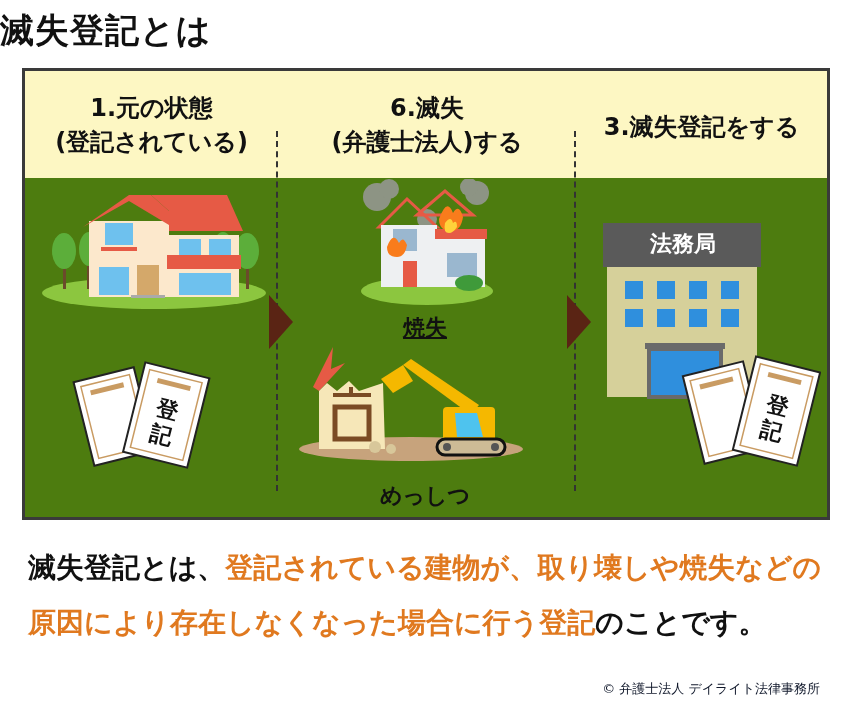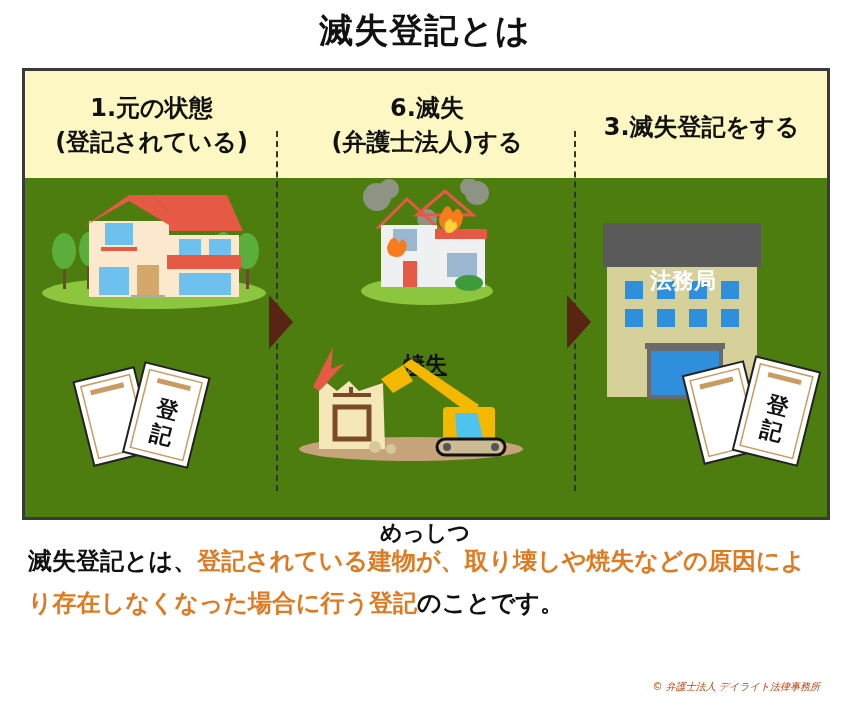--- a/index.html
+++ b/index.html
@@ -1,26 +1,26 @@
 <!DOCTYPE html>
 <html><head>
 <meta charset="utf-8">
 <style>
   html,body{margin:0;padding:0;background:#fff;}
   body{width:850px;height:705px;position:relative;overflow:hidden;font-family:"DejaVu Sans","Liberation Sans",sans-serif;color:#111;}
-  .title{position:absolute;left:0;top:8px;width:850px;text-align:center;font-size:34px;font-weight:bold;letter-spacing:1px;}
+  .title{position:absolute;left:0;top:8px;width:850px;font-size:34px;font-weight:bold;letter-spacing:1px;}
   .box{position:absolute;left:22px;top:68px;width:802px;height:446px;border:3px solid #3a3a3a;background:#4d7c0f;}
   .band{position:absolute;left:0;top:0;width:802px;height:107px;background:#fdf7c3;}
   .col-h{position:absolute;top:0;height:107px;display:flex;flex-direction:column;justify-content:center;align-items:center;text-align:center;font-size:24px;font-weight:bold;line-height:34px;}
   .divider{position:absolute;top:60px;height:360px;border-left:2px dashed #333;width:0;}
   .arrow{position:absolute;width:0;height:0;border-top:27px solid transparent;border-bottom:27px solid transparent;border-left:24px solid #5a2414;}
-  .cap{position:absolute;font-size:22px;font-weight:bold;text-align:center;margin-top:37px;}
-  .desc{position:absolute;left:28px;top:540px;width:800px;font-size:24px;font-weight:bold;line-height:42px;}
+  .cap{position:absolute;font-size:22px;font-weight:bold;text-align:center;}
+  .desc{position:absolute;left:28px;top:540px;width:800px;font-size:28px;font-weight:bold;line-height:55px;}
   .orange{color:#e0791f;}
-  .copy{position:absolute;right:30px;top:680px;font-size:10px;color:#c2410c;font-style:italic;}
+  .copy{position:absolute;right:30px;top:680px;font-size:13px;color:#0f172a;}
   svg{position:absolute;display:block;}
 </style>
 </head>
 <body>
 
 <div class="title">滅失登記とは</div>
 
 <div class="box">
   <div class="band"></div>
 

